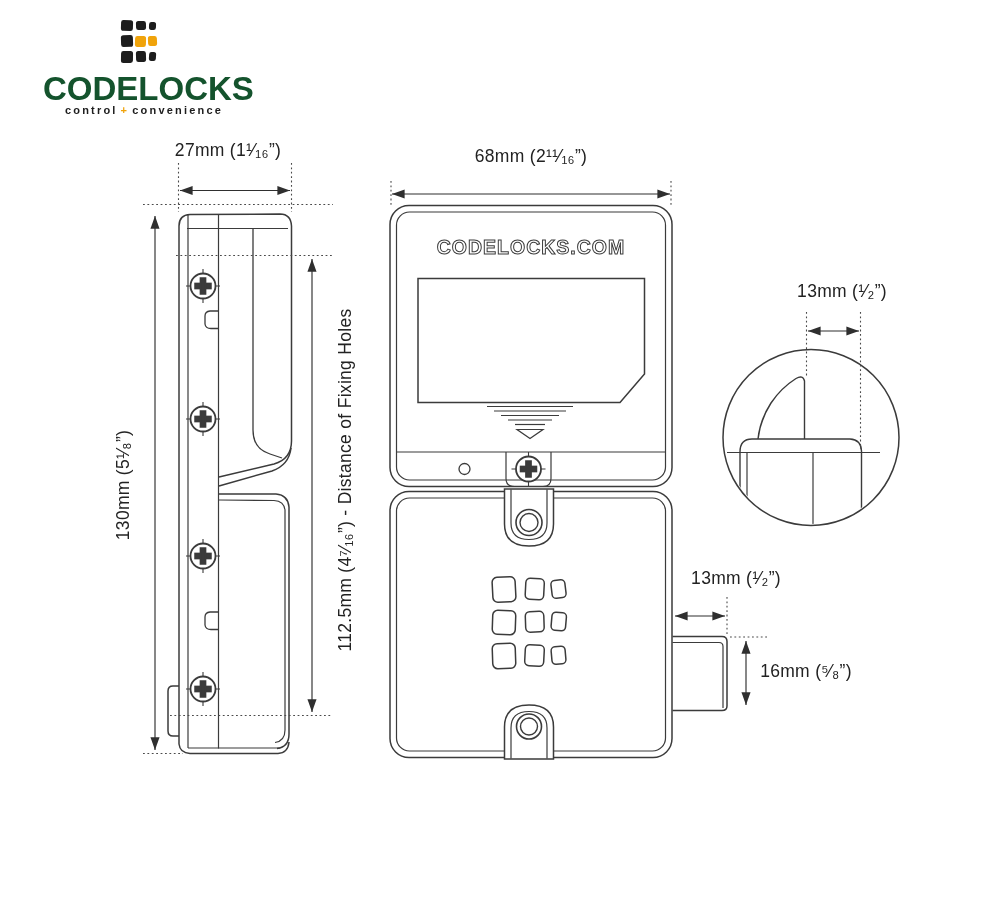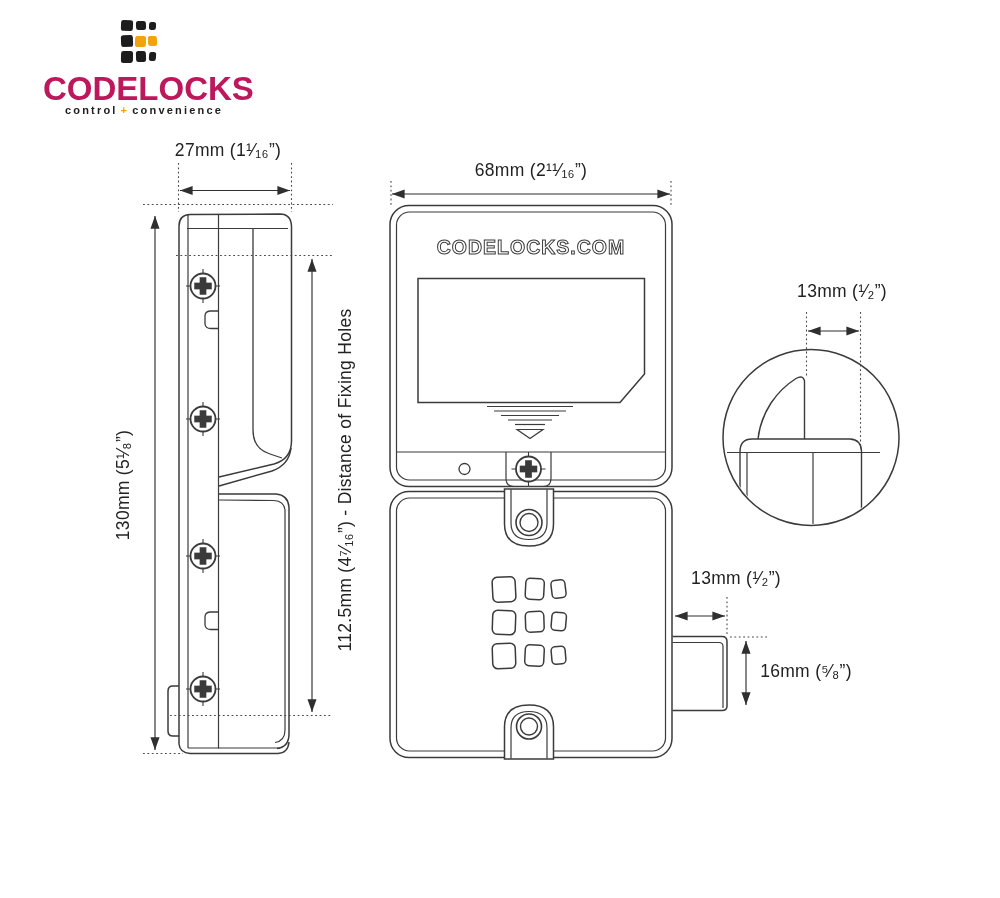--- a/index.html
+++ b/index.html
@@ -3,21 +3,21 @@
 <meta charset="utf-8">
 <style>
   html,body{margin:0;padding:0;background:#fff;}
   .canvas{position:relative;width:1000px;height:898px;background:#fff;overflow:hidden;
           font-family:"Liberation Sans", sans-serif;color:#242424;}
   
   .logo-grid{position:absolute;left:120px;top:19px;width:40px;height:46px;}
   .sq{position:absolute;border-radius:2.5px;background:#1d1d1d;}
   .sq.y{background:var(--accent,#F0A30A);}
   .brand-name{position:absolute;left:43px;top:70px;font-size:33px;font-weight:bold;
-              letter-spacing:0px;color:#be185d;white-space:nowrap;}
+              letter-spacing:0px;color:#14532d;white-space:nowrap;}
   .brand-tagline{position:absolute;left:44px;top:104px;width:200px;text-align:center;
                  font-size:11px;font-weight:bold;letter-spacing:2.2px;color:#1d1d1d;white-space:nowrap;}
   .brand-tagline .plus{color:var(--accent,#F0A30A);padding:0 3px;}
   
   .dim{position:absolute;font-size:17.5px;color:#222;white-space:nowrap;
        transform:translate(-50%,-50%);letter-spacing:0.3px;}
   .dim.v{transform:translate(-50%,-50%) rotate(-90deg);}
   svg{position:absolute;left:0;top:0;}
 </style>
 </head>
@@ -152,19 +152,19 @@
       <path d="M806.5,312 V377"></path>
         <path d="M860.5,312 V449"></path>
       <path d="M727,597 V635"></path>
         <path d="M730,637 H769"></path>
     </g>
 
     <text x="531" y="254" text-anchor="middle" font-family="Liberation Sans, sans-serif" font-size="19.5" font-weight="bold" letter-spacing="1" fill="#ffffff" stroke="#3b3b3b" stroke-width="1">CODELOCKS.COM</text>
   </svg>
 
   <div class="dim" style="left:228px;top:150px;">27mm (1¹⁄₁₆”)</div>
-  <div class="dim" style="left:531px;top:170px;">68mm (2¹¹⁄₁₆”)</div>
+  <div class="dim" style="left:531px;top:156px;">68mm (2¹¹⁄₁₆”)</div>
   <div class="dim v" style="left:123px;top:485px;">130mm (5¹⁄₈”)</div>
   <div class="dim v" style="left:345px;top:480px;">112.5mm (4⁷⁄₁₆”) - Distance of Fixing Holes</div>
   <div class="dim" style="left:842px;top:291px;">13mm (¹⁄₂”)</div>
   <div class="dim" style="left:736px;top:578px;">13mm (¹⁄₂”)</div>
   <div class="dim" style="left:806px;top:671px;text-align:right;">16mm (⁵⁄₈”)</div>
 </div>
 
 </body></html>

